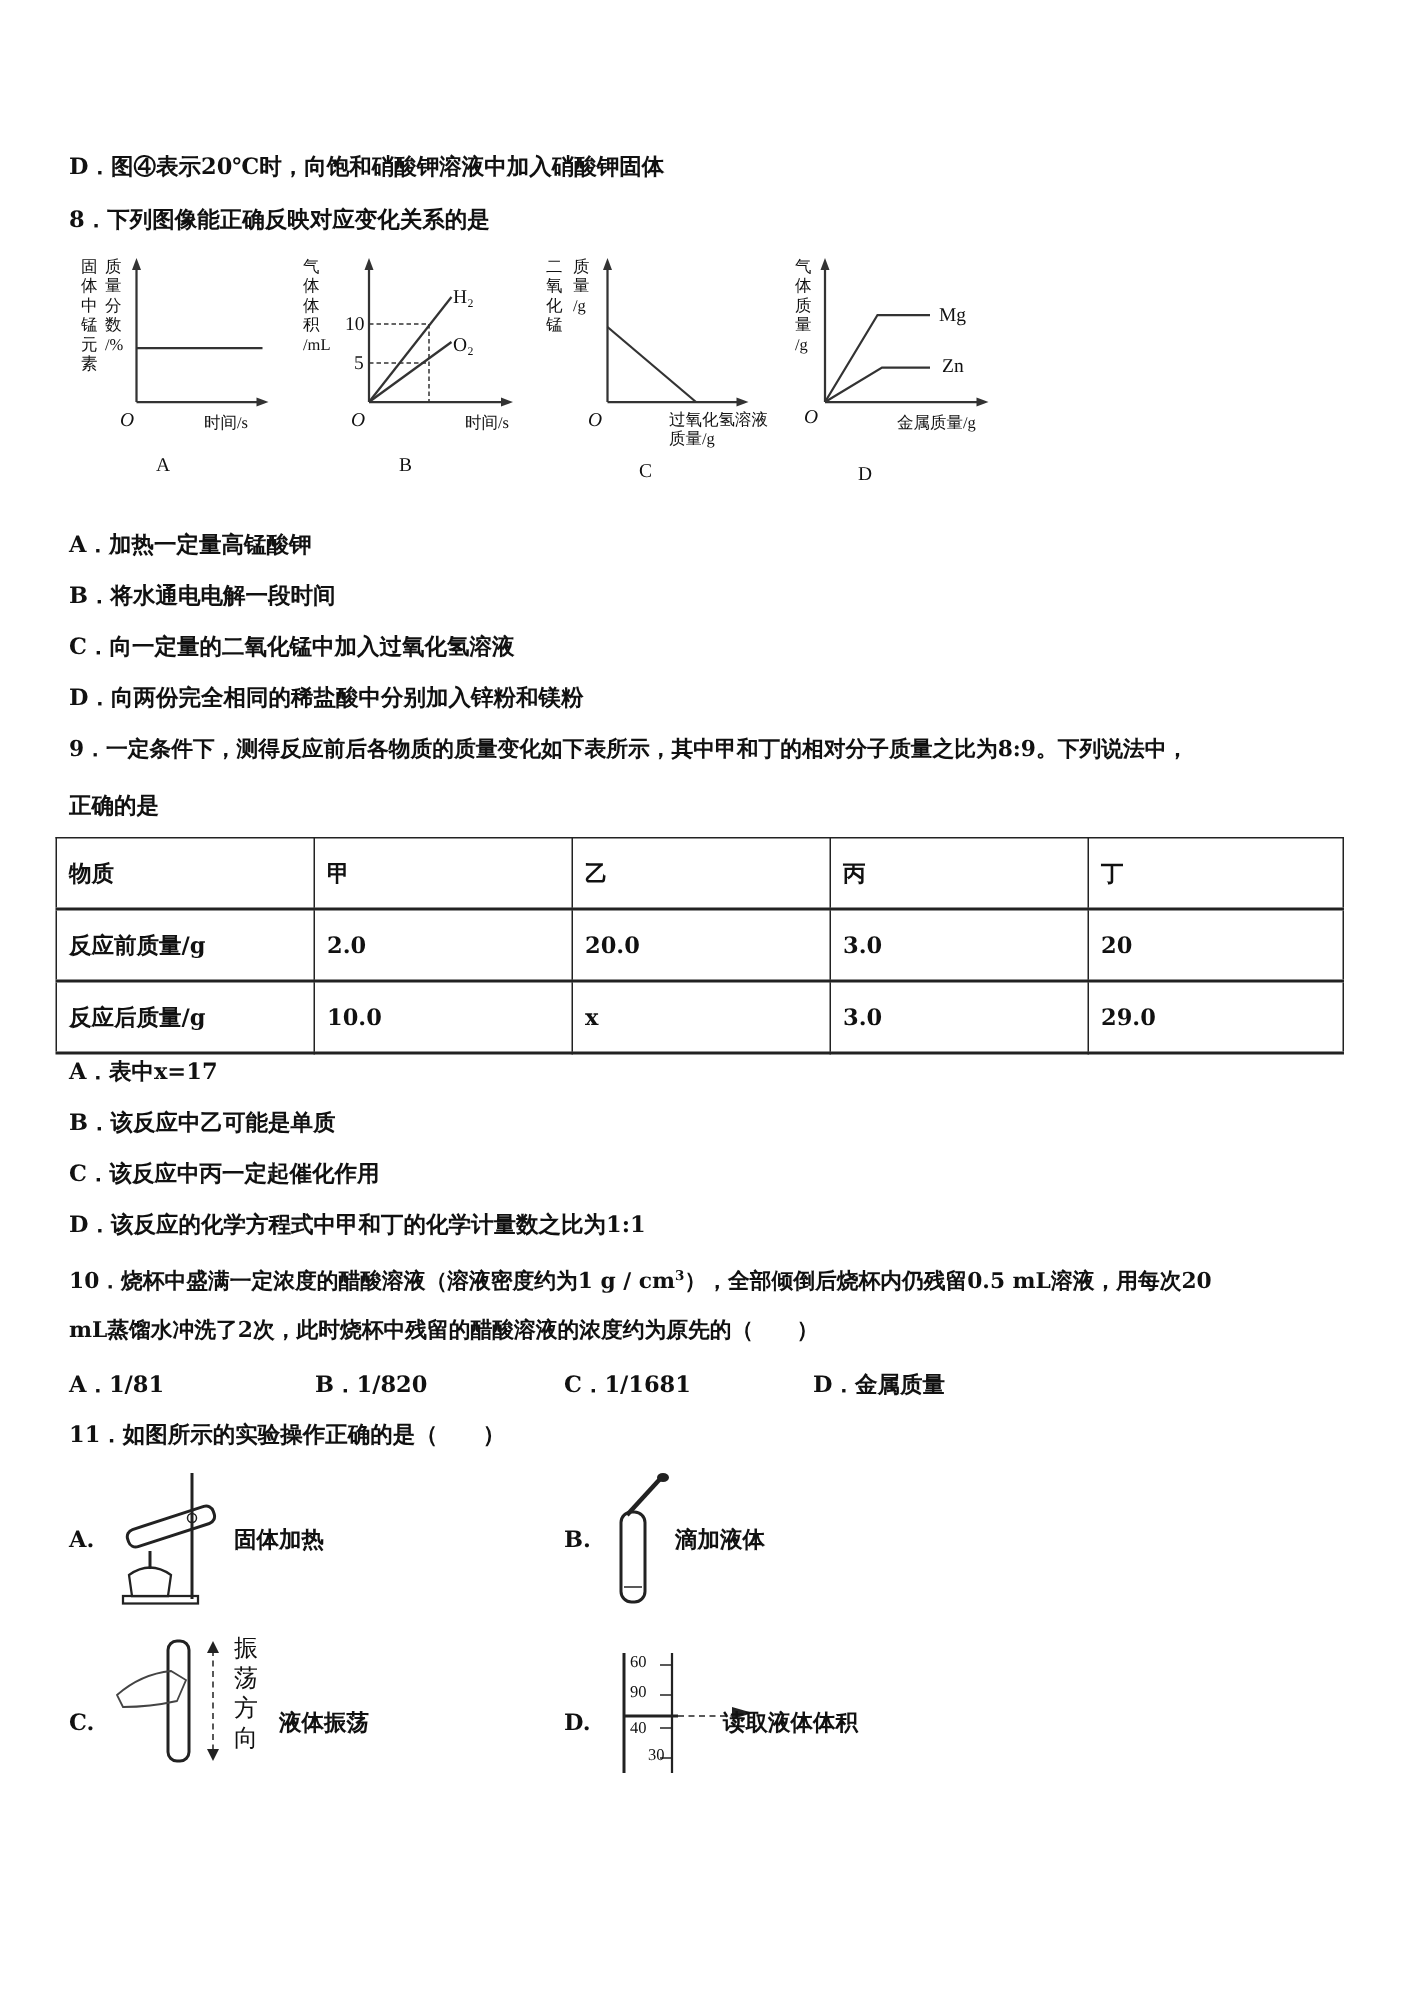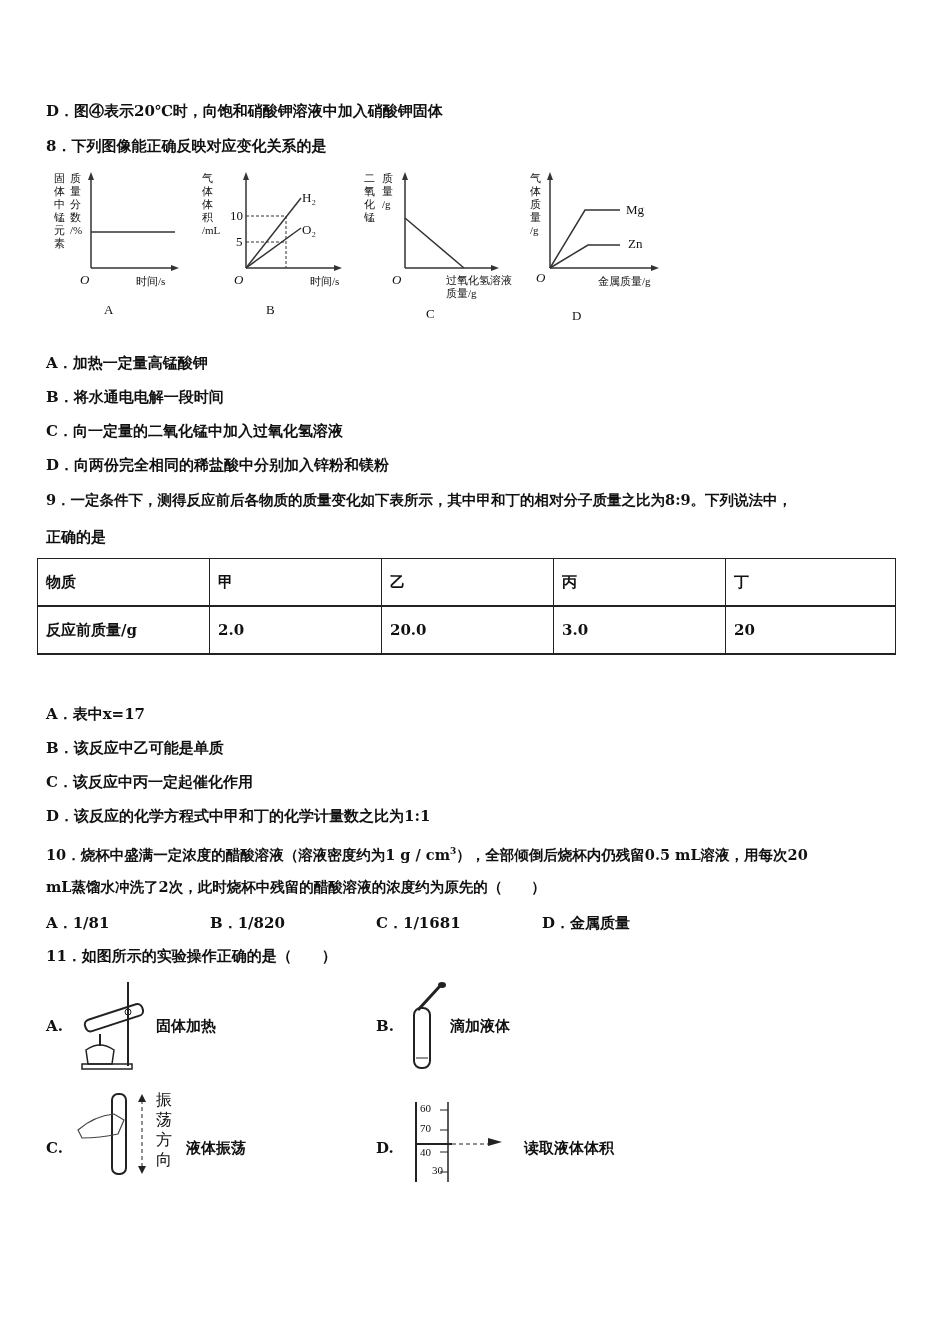--- a/index.html
+++ b/index.html
@@ -111,20 +111,27 @@
     <td style="width:155px">丙</td>
     <td>丁</td>
   </tr>
   <tr>
     <td>反应前质量/g</td>
     <td>2.0</td>
     <td>20.0</td>
     <td>3.0</td>
     <td>20</td>
   </tr>
+  <tr>
+    <td>反应后质量/g</td>
+    <td>10.0</td>
+    <td>x</td>
+    <td>3.0</td>
+    <td>29.0</td>
+  </tr>
 </tbody>
   </table>
 
 <div class="line" style="top:704px;">A．表中x=17</div>
 <div class="line" style="top:738px;">B．该反应中乙可能是单质</div>
 <div class="line" style="top:772px;text-align:center;">C．该反应中丙一定起催化作用</div>
 <div class="line" style="top:806px;">D．该反应的化学方程式中甲和丁的化学计量数之比为1:1</div>
 
 <div class="line" style="top:841px; font-size:14.5px;"><span>10．烧杯中盛满一定浓度的醋酸溶液（溶液密度约为1 g / cm</span><sup>3</sup><span>），全部倾倒后烧杯内仍残留0.5 mL溶液，用每次20</span></div>
 <div class="line" style="top:877px; font-size:14.5px;">mL蒸馏水冲洗了2次，此时烧杯中残留的醋酸溶液的浓度约为原先的（　　）</div>
@@ -188,17 +195,17 @@
     <line x1="36" y1="2" x2="36" y2="82" stroke="#222" stroke-width="1.5"></line>
     <line x1="28" y1="10" x2="36" y2="10" stroke="#222"></line>
     <line x1="28" y1="30" x2="36" y2="30" stroke="#222"></line>
     <line x1="28" y1="52" x2="36" y2="52" stroke="#222"></line>
     <line x1="28" y1="72" x2="36" y2="72" stroke="#222"></line>
     <line x1="4" y1="44" x2="40" y2="44" stroke="#222" stroke-width="2"></line>
     <line x1="40" y1="44" x2="76" y2="44" stroke="#222" stroke-dasharray="4,3"></line>
     <polygon points="76,38 90,42 76,46" fill="#222"></polygon>
   </svg>
   <div class="flabel" style="left:8px; top:2px; font-size:11px;">60</div>
-  <div class="flabel" style="left:8px; top:22px; font-size:11px;">70</div>
+  <div class="flabel" style="left:8px; top:22px; font-size:11px;">90</div>
   <div class="flabel" style="left:8px; top:46px; font-size:11px;">40</div>
   <div class="flabel" style="left:8px; top:64px; font-size:11px;margin-left:12px;">30</div>
 </div>
-<div class="ilabel" style="left:524px; top:1139px;">读取液体体积</div>
+<div class="ilabel" style="left:482px; top:1139px;">读取液体体积</div>
 
 </body></html>

